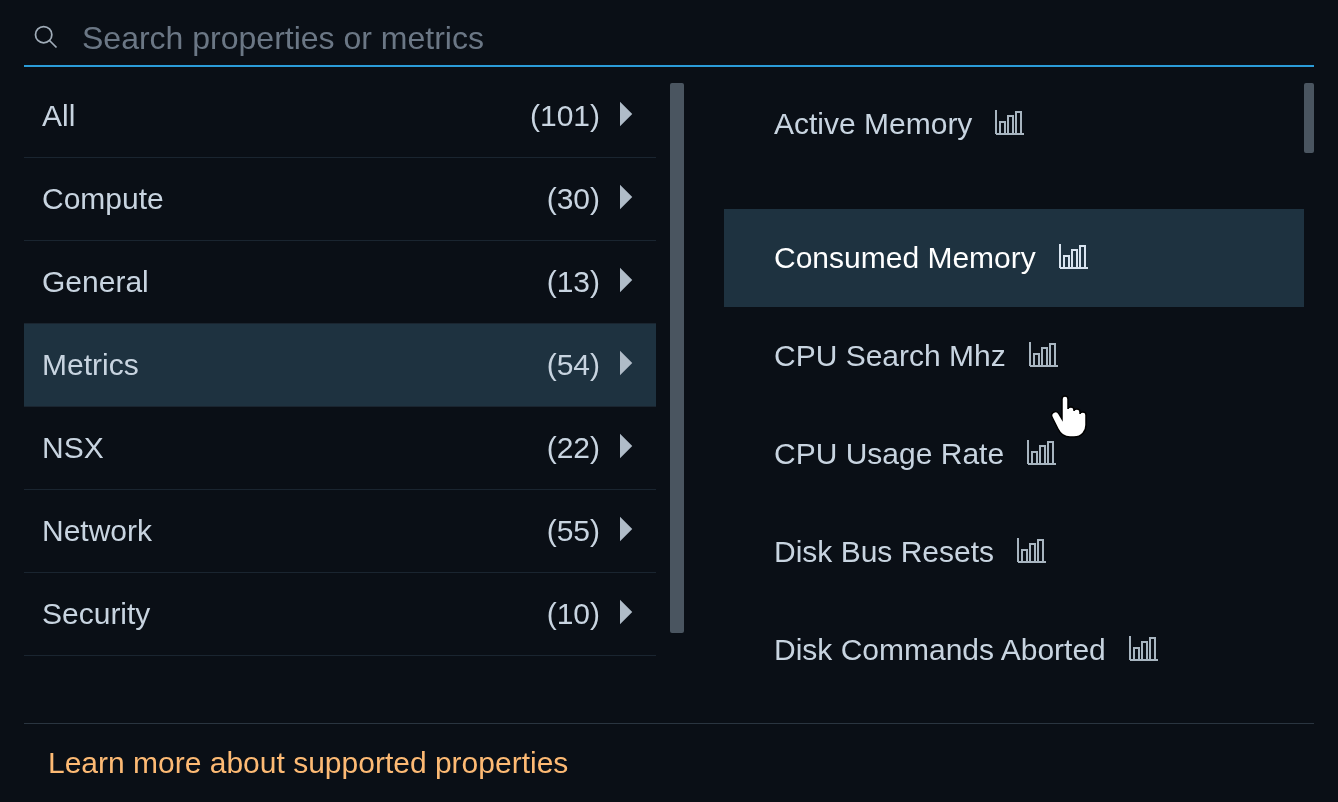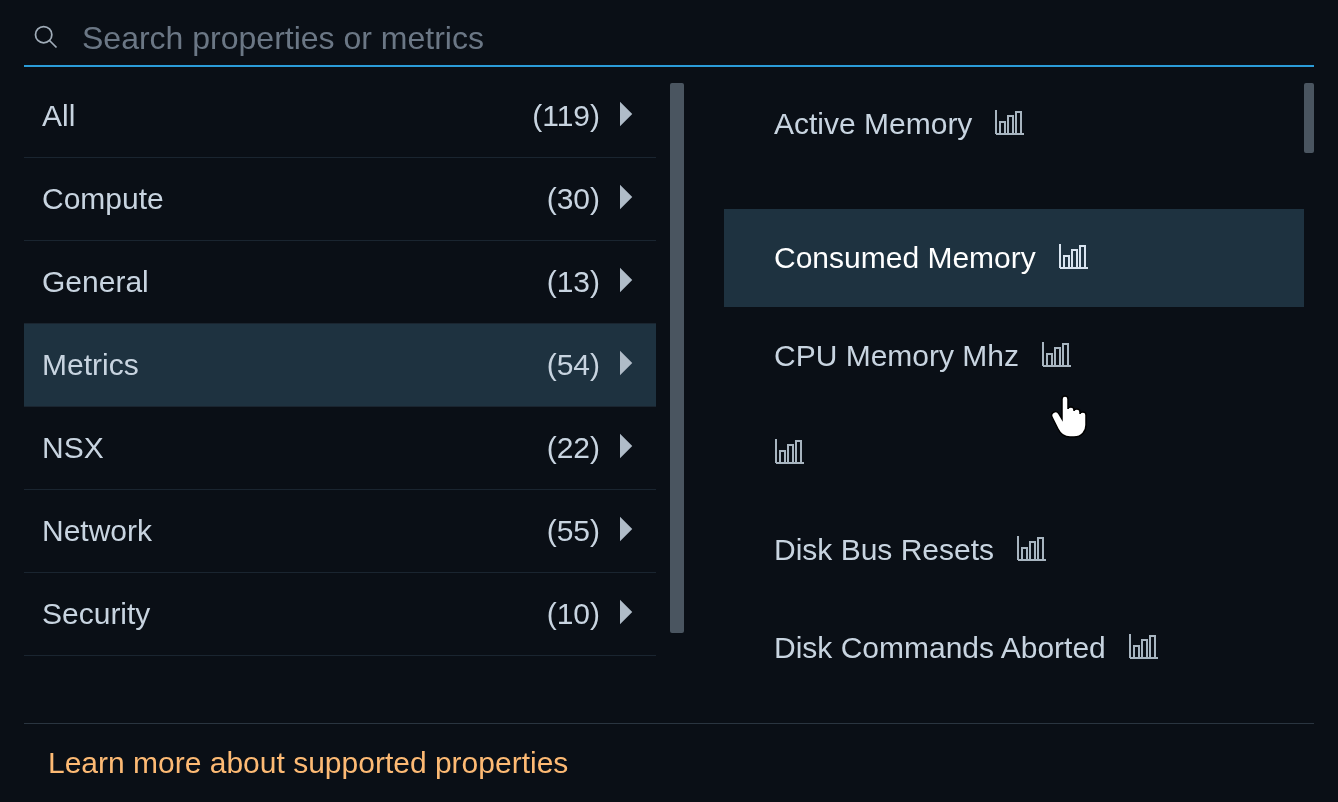--- a/index.html
+++ b/index.html
@@ -167,21 +167,21 @@
     <input type="text" class="search-input" placeholder="Search properties or metrics" style="">
   </div>
 
   <div class="content">
 
     <div class="left-panel">
       <div id="categories-container">
           <div class="category-item">
             <span class="category-label">All</span>
             <span class="category-right">
-              <span class="category-count">(119)</span>
+              <span class="category-count">(101)</span>
               <span><svg class="chevron-right" viewBox="0 0 10 16" fill="#b0bcc8">
                   <path d="M1 1 L8 8 L1 15 Z"></path>
                 </svg></span>
             </span>
           </div>
           <div class="category-item">
             <span class="category-label">Compute</span>
             <span class="category-right">
               <span class="category-count">(30)</span>
               <span><svg class="chevron-right" viewBox="0 0 10 16" fill="#b0bcc8">
@@ -257,30 +257,31 @@
                 <line x1="2" y1="26" x2="30" y2="26"></line>
                 <rect x="6" y="14" width="5" height="12" fill="none"></rect>
                 <rect x="14" y="8" width="5" height="18" fill="none"></rect>
                 <rect x="22" y="4" width="5" height="22" fill="none"></rect>
               </svg></span>
             <span class="cursor-hand"><svg viewBox="0 0 48 48">
                 <path d="M18 8 C18 6 19 5 21 5 C23 5 24 6 24 8 L24 18 C24 17 25 16 27 16 C29 16 30 17 30 19 L30 20 C30 19 31 18 33 18 C35 18 36 19 36 21 L36 23 C36 22 37 21 39 21 C41 21 42 22 42 24 L42 34 C42 40 38 46 30 46 L26 46 C20 46 16 42 14 38 L8 26 C7 24 8 22 10 21 C12 20 14 21 15 23 L18 28 Z" fill="#ffffff" stroke="#000000" stroke-width="1.5"></path>
               </svg></span>
           </div>
           <div class="metric-item">
-            <span class="metric-label">CPU Memory Mhz</span>
-            <span><svg class="chart-icon" viewBox="0 0 32 28" fill="none" stroke="#a8b5c0" stroke-width="2">
-                <line x1="2" y1="2" x2="2" y2="26"></line>
-                <line x1="2" y1="26" x2="30" y2="26"></line>
-                <rect x="6" y="14" width="5" height="12" fill="none"></rect>
-                <rect x="14" y="8" width="5" height="18" fill="none"></rect>
-                <rect x="22" y="4" width="5" height="22" fill="none"></rect>
-              </svg></span>
-          </div>
-          <div class="metric-item">
+            <span class="metric-label">CPU Search Mhz</span>
+            <span><svg class="chart-icon" viewBox="0 0 32 28" fill="none" stroke="#a8b5c0" stroke-width="2">
+                <line x1="2" y1="2" x2="2" y2="26"></line>
+                <line x1="2" y1="26" x2="30" y2="26"></line>
+                <rect x="6" y="14" width="5" height="12" fill="none"></rect>
+                <rect x="14" y="8" width="5" height="18" fill="none"></rect>
+                <rect x="22" y="4" width="5" height="22" fill="none"></rect>
+              </svg></span>
+          </div>
+          <div class="metric-item">
+            <span class="metric-label">CPU Usage Rate</span>
             <span><svg class="chart-icon" viewBox="0 0 32 28" fill="none" stroke="#a8b5c0" stroke-width="2">
                 <line x1="2" y1="2" x2="2" y2="26"></line>
                 <line x1="2" y1="26" x2="30" y2="26"></line>
                 <rect x="6" y="14" width="5" height="12" fill="none"></rect>
                 <rect x="14" y="8" width="5" height="18" fill="none"></rect>
                 <rect x="22" y="4" width="5" height="22" fill="none"></rect>
               </svg></span>
           </div>
           <div class="metric-item">
             <span class="metric-label">Disk Bus Resets</span>

